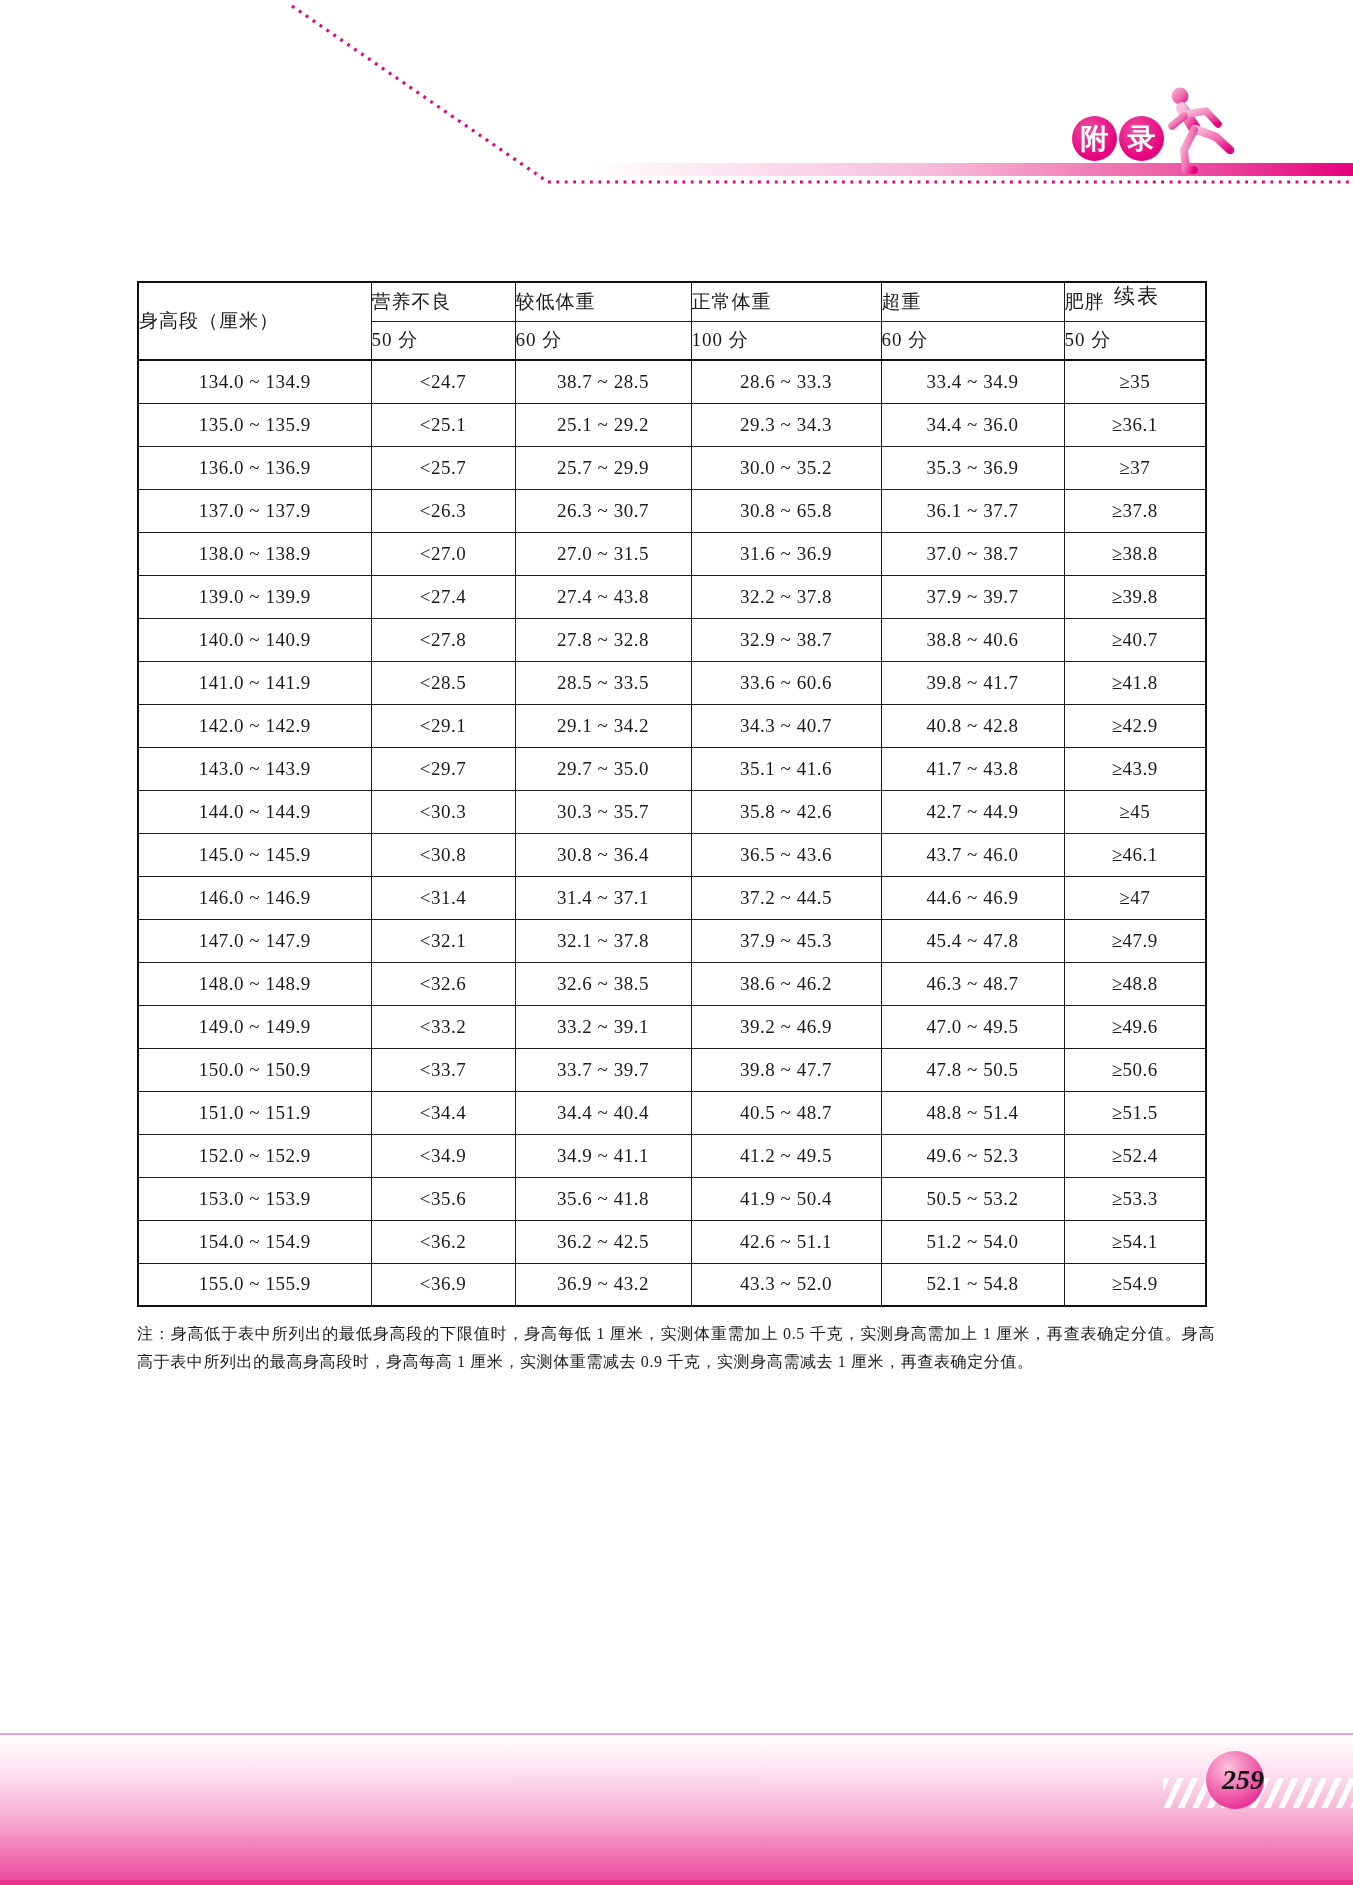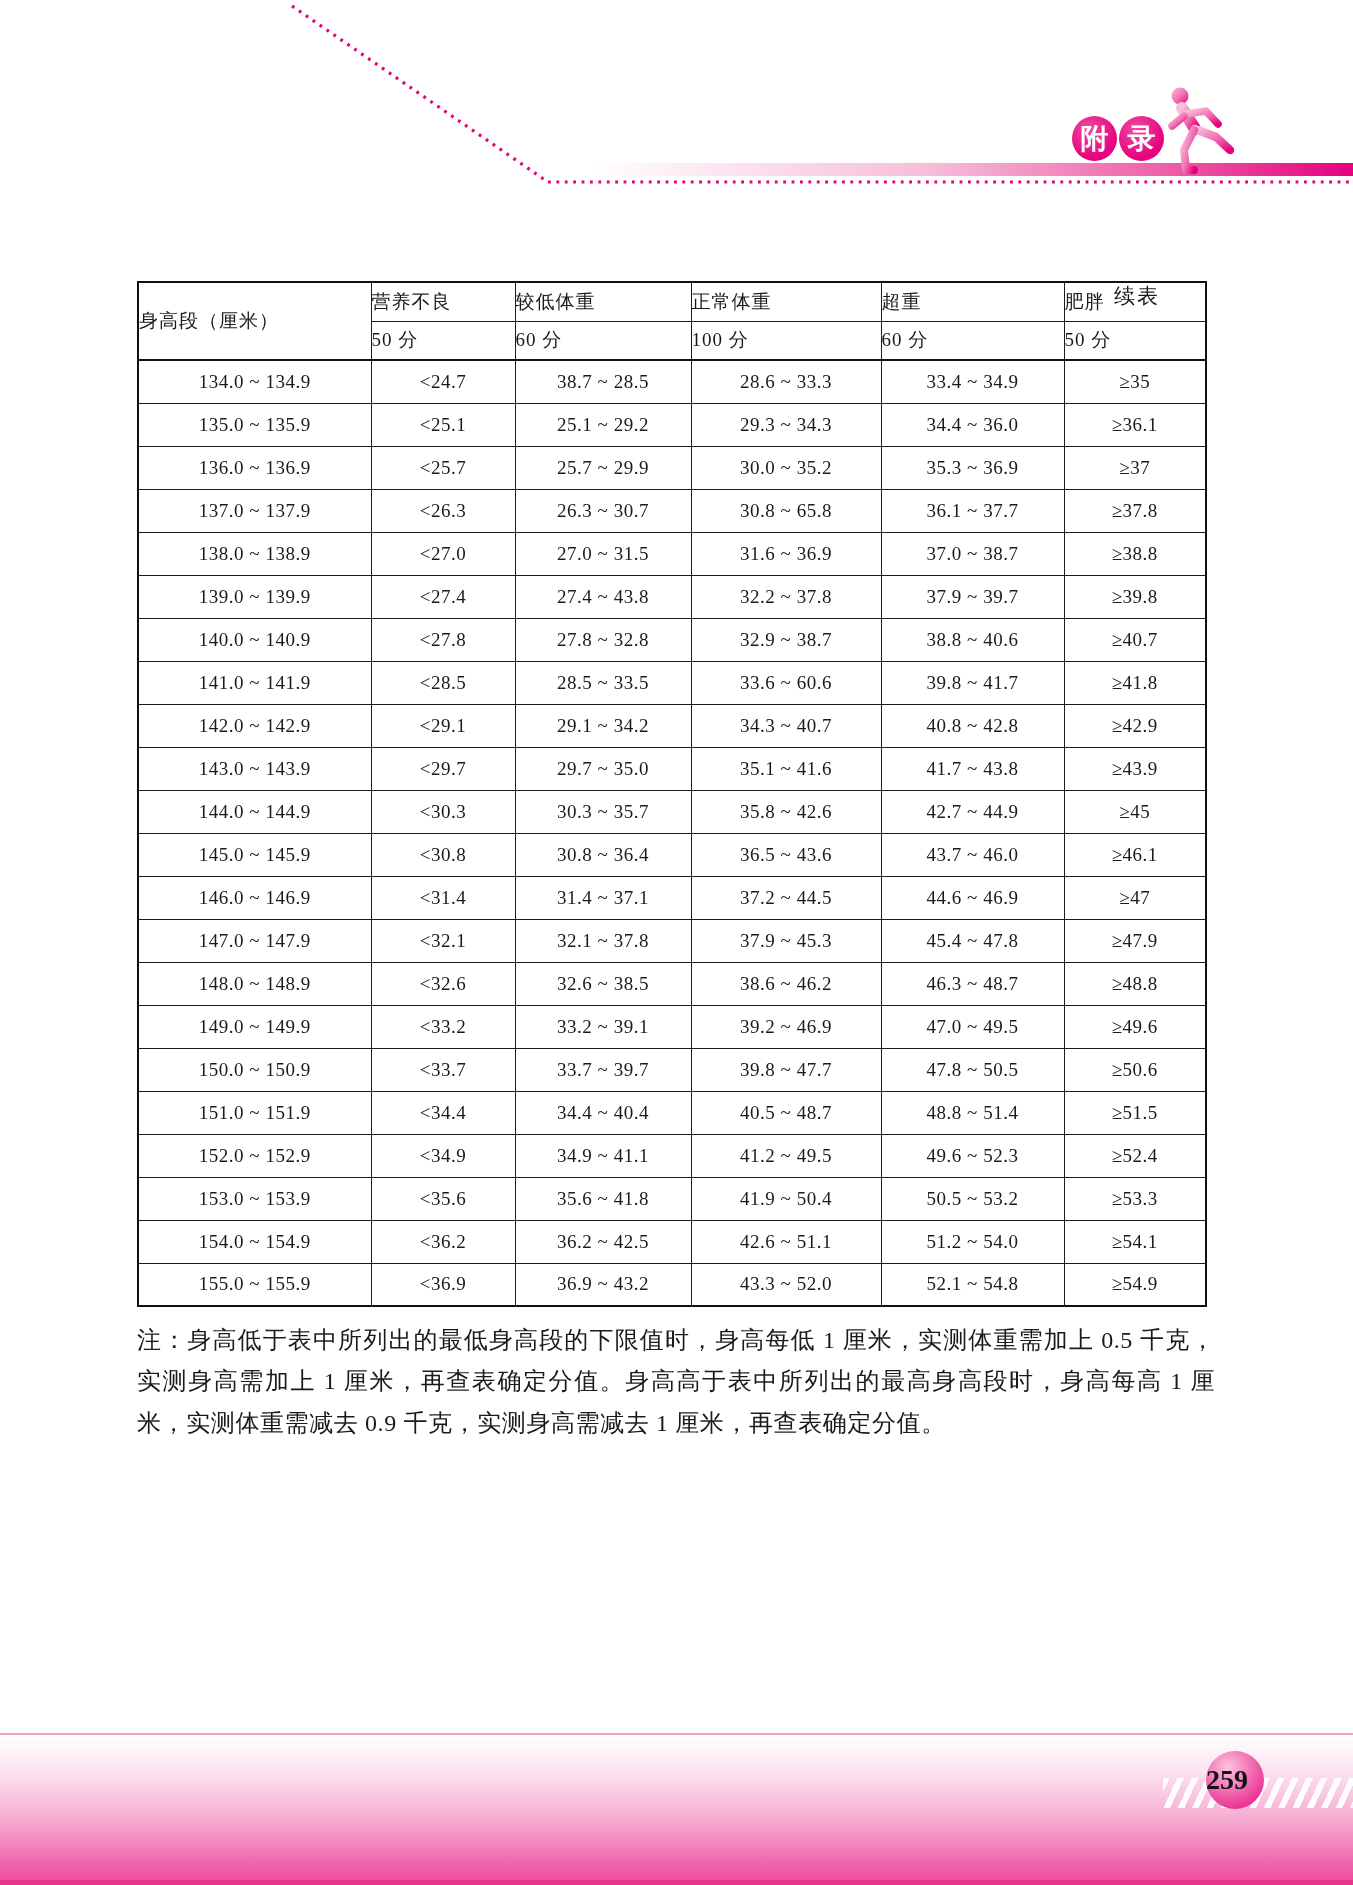--- a/index.html
+++ b/index.html
@@ -44,43 +44,43 @@
   .score-table { border: 2.6px solid #111; }
   .score-table thead tr { height: 39px; }
   .score-table thead { border-bottom: 2.2px solid #111; }
   .score-table th { font-weight: normal; letter-spacing: 1px; }
   .score-table td { height: 43px; text-align: center; letter-spacing: 0.5px; }
   .score-table th { text-align: left; }
 
   
   .note {
     position: absolute; left: 137px; top: 1320px; width: 1078px;
-    font-size: 24px; line-height: 1.72; text-align: justify;
+    font-size: 16px; line-height: 1.72; text-align: justify;
     letter-spacing: 0.6px;
   }
 
   
   .footer {
     position: absolute; left: 0; top: 1733px; width: 1353px; height: 152px;
     background: linear-gradient(to bottom, #ffffff 0%, #fce3ef 25%, #f6a8cf 60%, #ef63a9 90%, #ec4f9d 100%);
     border-top: 2px solid #eda0c8;
     border-bottom: 5px solid #e8358b;
   }
   .footer-stripes {
     position: absolute; left: 1163px; top: 1778px; width: 190px; height: 30px;
     background: repeating-linear-gradient(115deg,
       rgba(255,255,255,0.95) 0px, rgba(255,255,255,0.95) 6px,
       rgba(255,255,255,0) 6px, rgba(255,255,255,0) 13px);
   }
   .page-badge {
     position: absolute; left: 1206px; top: 1751px; width: 58px; height: 58px;
     border-radius: 50%;
     background: radial-gradient(circle at 38% 28%, #fcc3de 0%, #f06bb0 45%, #eb2b91 80%);
-    display: flex; align-items: center; justify-content: flex-start;
-    font-weight: bold; font-size: 28px; color: #111;
+    display: flex; align-items: center; justify-content: flex-end;
+    font-style: italic; font-weight: bold; font-size: 28px; color: #111;
   }
 </style>
 </head>
 <body>
 
 <svg class="header-svg" width="1353" height="200" viewBox="0 0 1353 200">
   <polyline points="292,6 545,180" fill="none" stroke="#e6007e" stroke-width="3.2" stroke-dasharray="2.8,5.6"></polyline>
   <line x1="548" y1="182" x2="1353" y2="182" stroke="#e6007e" stroke-width="3.2" stroke-dasharray="2.8,5.6"></line>
 </svg>
 

